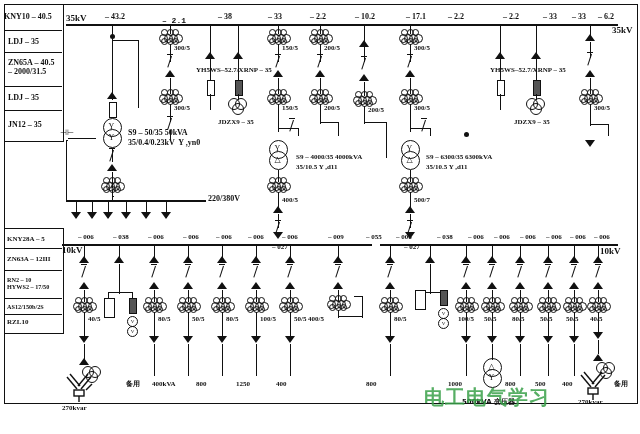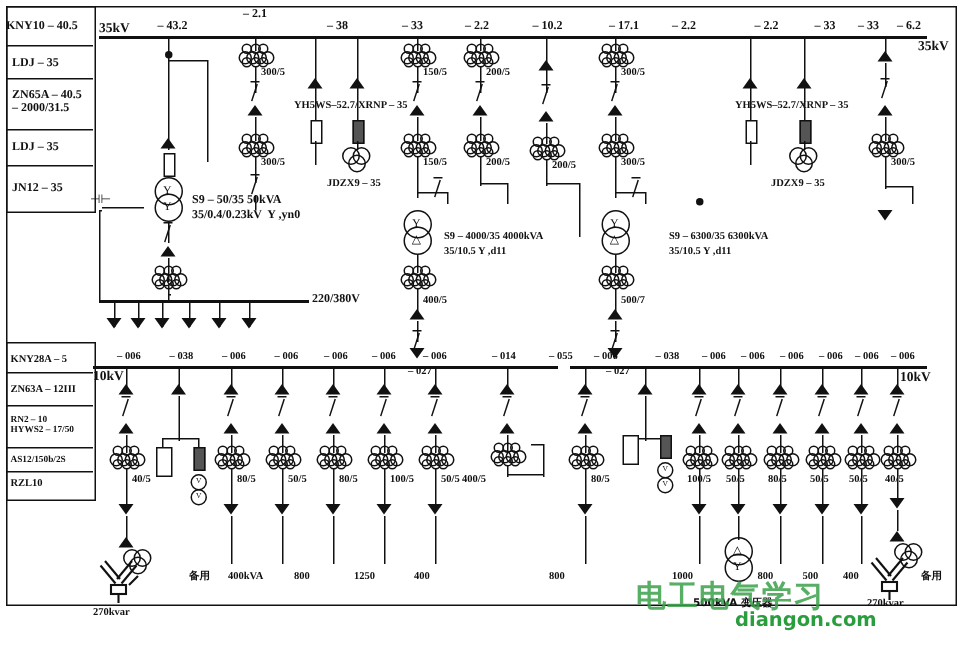--- a/index.html
+++ b/index.html
@@ -94,21 +94,21 @@
   <div class="t b s6" style="left:7px;top:276px;white-space:pre;">RN2 – 10
 HYWS2 – 17/50</div>
   <div class="t b s6" style="left:7px;top:303px;">AS12/150b/2S</div>
   <div class="t b s7" style="left:7px;top:318px;">RZL10</div>
 
   <div class="h thick" style="left:66px;top:24px;width:552px;"></div>
   <div class="t b s9" style="left:66px;top:14px;">35kV</div>
   <div class="t b s9" style="left:612px;top:26px;">35kV</div>
 
   <div class="t b" style="left:105px;top:12px;">– 43.2</div>
-  <div class="t b" style="left:162px;top:4px;">– 2.1</div>
+  <div class="t b" style="left:162px;top:16px;font-family:Liberation Mono, monospace;">– 2.1</div>
   <div class="t b" style="left:218px;top:12px;">– 38</div>
   <div class="t b" style="left:268px;top:12px;">– 33</div>
   <div class="t b" style="left:310px;top:12px;">– 2.2</div>
   <div class="t b" style="left:355px;top:12px;">– 10.2</div>
   <div class="t b" style="left:406px;top:12px;">– 17.1</div>
   <div class="t b" style="left:448px;top:12px;">– 2.2</div>
   <div class="t b" style="left:503px;top:12px;">– 2.2</div>
   <div class="t b" style="left:543px;top:12px;">– 33</div>
   <div class="t b" style="left:572px;top:12px;">– 33</div>
   <div class="t b" style="left:598px;top:12px;">– 6.2</div>
@@ -386,21 +386,21 @@
   <div class="dsw" style="left:420px;top:120px;"></div>
   <div class="dot" style="left:464px;top:132px;"></div>
   <div class="gnd" style="left:460px;top:140px;"></div>
 
   <div class="xf" style="left:401px;top:140px;">
     <div class="c a"></div>
       <div class="sym" style="top:0;">Y</div>
     <div class="c b2"></div>
       <div class="sym" style="top:11px;">△</div>
   </div>
-  <div class="t b s7" style="left:446px;top:152px;white-space:pre;line-height:10px;">S9 – 6300/35 6300kVA
+  <div class="t b s7" style="left:426px;top:152px;white-space:pre;line-height:10px;">S9 – 6300/35 6300kVA
 35/10.5 Y ,d11</div>
   <div class="v" style="left:410px;top:170px;height:12px;"></div>
   <div class="ct" style="left:399px;top:180px;">
     <i></i>
       <i></i>
       <i></i>
       <i></i>
       <b></b>
       <b></b>
       <b></b>
@@ -466,21 +466,21 @@
   <div class="t b s9" style="left:62px;top:246px;">10kV</div>
   <div class="t b s9" style="left:600px;top:247px;">10kV</div>
 
   <div class="t b s7" style="left:78px;top:233px;">– 006</div>
   <div class="t b s7" style="left:113px;top:233px;">– 038</div>
   <div class="t b s7" style="left:148px;top:233px;">– 006</div>
   <div class="t b s7" style="left:183px;top:233px;">– 006</div>
   <div class="t b s7" style="left:216px;top:233px;">– 006</div>
   <div class="t b s7" style="left:248px;top:233px;">– 006</div>
   <div class="t b s7" style="left:282px;top:233px;">– 006</div>
-  <div class="t b s7" style="left:328px;top:233px;">– 014</div>
+  <div class="t b s7" style="left:328px;top:233px;">– 009</div>
   <div class="t b s7" style="left:366px;top:233px;">– 055</div>
 
   <div class="t b s7" style="left:396px;top:233px;">– 006</div>
   <div class="t b s7" style="left:437px;top:233px;">– 038</div>
   <div class="t b s7" style="left:468px;top:233px;">– 006</div>
   <div class="t b s7" style="left:494px;top:233px;">– 006</div>
   <div class="t b s7" style="left:520px;top:233px;">– 006</div>
   <div class="t b s7" style="left:546px;top:233px;">– 006</div>
   <div class="t b s7" style="left:570px;top:233px;">– 006</div>
   <div class="t b s7" style="left:594px;top:233px;">– 006</div>
@@ -866,15 +866,14 @@
         <line x1="29" y1="5" x2="19" y2="17"></line>
       <rect x="12" y="18" width="10" height="6"></rect>
       <line x1="17" y1="24" x2="17" y2="30"></line>
     </g>
   </svg>
   <div class="t b s7" style="left:578px;top:398px;">270kvar</div>
   <div class="t b s7 cn" style="left:614px;top:380px;">备用</div>
 
 
   <div class="wm" style="left:424px;top:384px;">电工电气学习</div>
-  <div class="wm2" style="left:490px;top:406px;">diangon.com</div>
 
 </div>
 
 </body></html>

